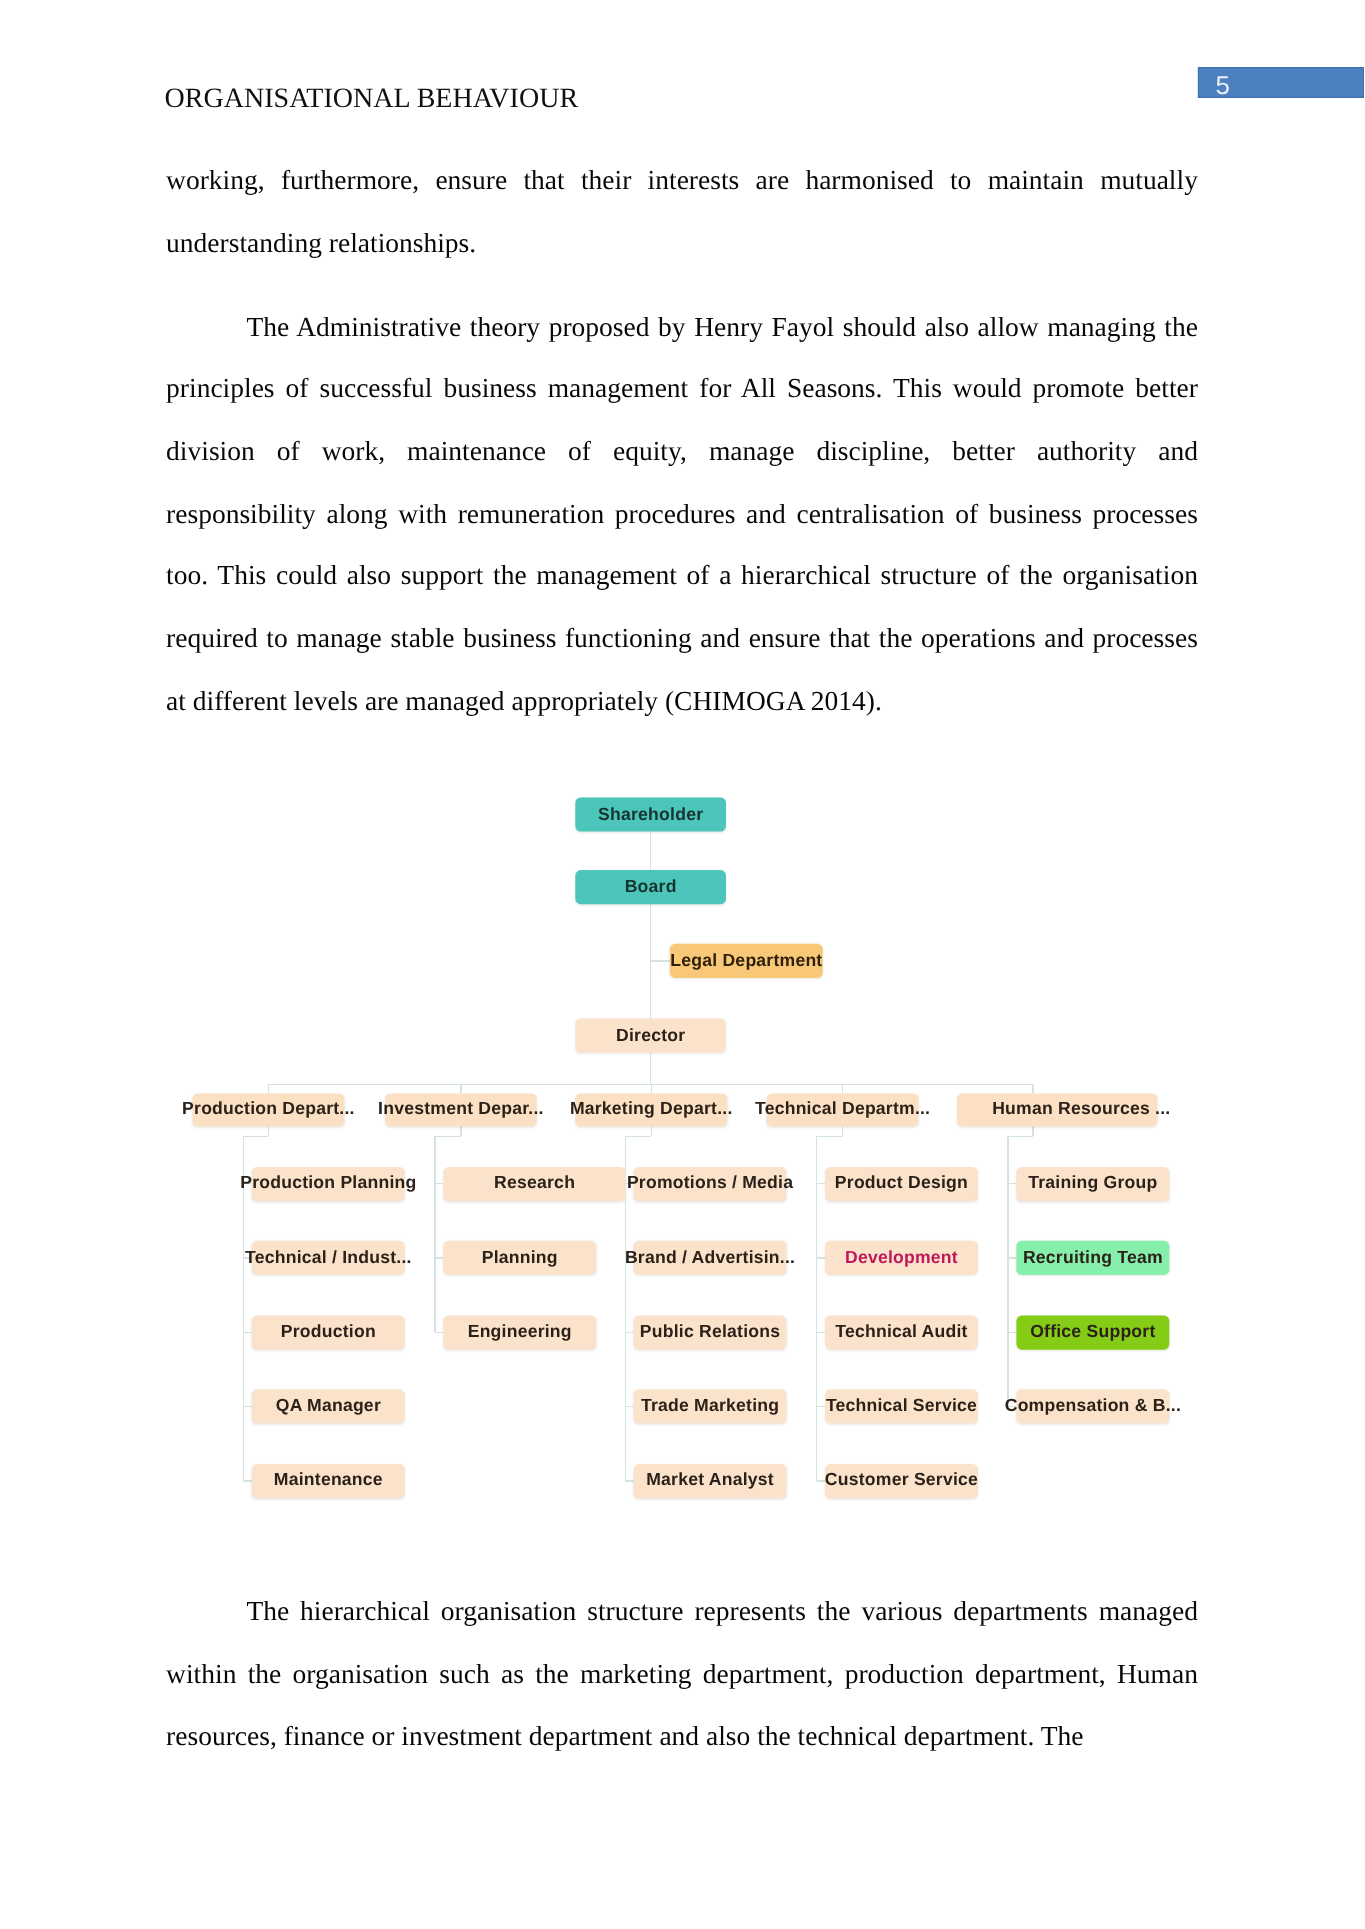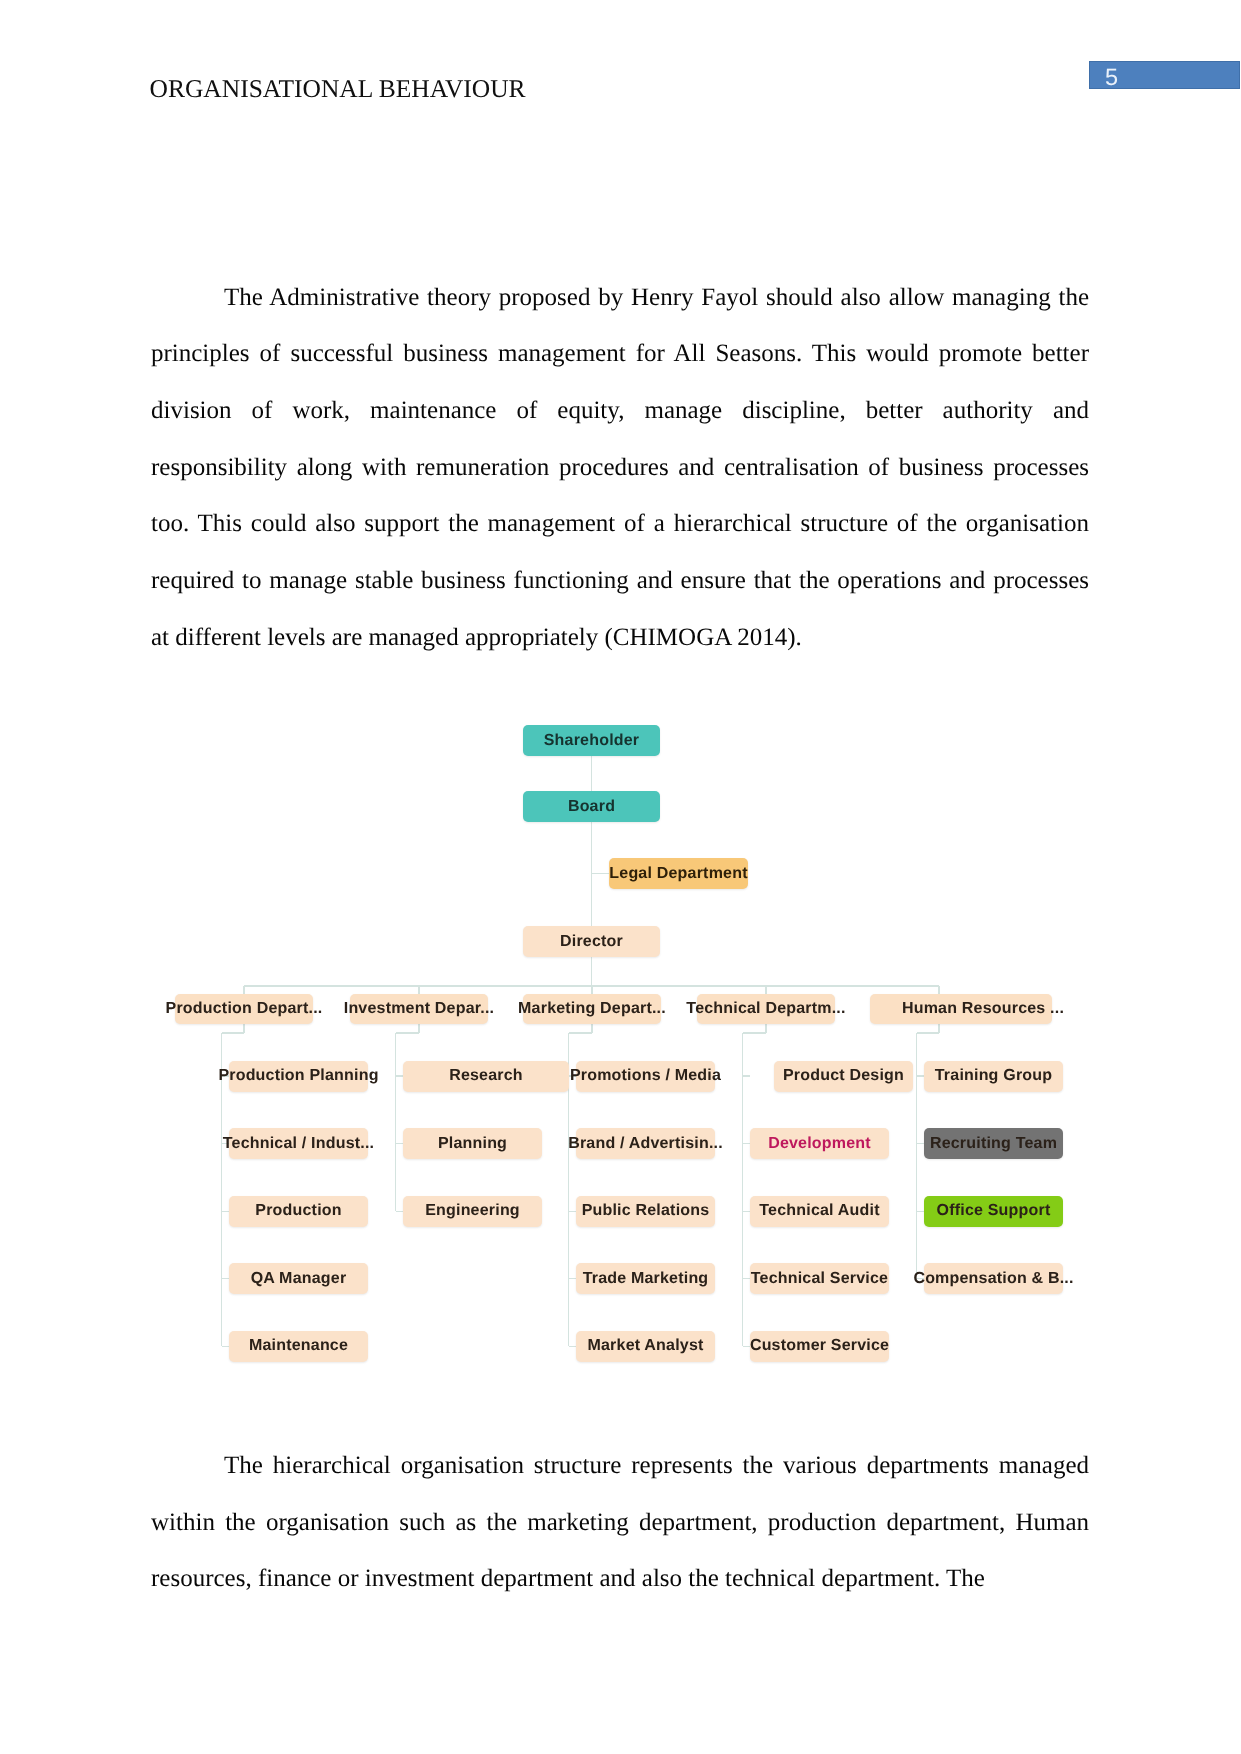--- a/index.html
+++ b/index.html
@@ -31,20 +31,21 @@
 </head>
 <body>
 
 <div class="page">
 
   <div class="hdr-title">ORGANISATIONAL BEHAVIOUR</div>
   <div class="pagebadge">
     <span>5</span>
   </div>
 
+  <div class="para" id="p0" style="top:137px">working, furthermore, ensure that their interests are harmonised to maintain mutually understanding relationships.</div>
   <div class="para ind" id="p1" style="top:269.5px">The Administrative theory proposed by Henry Fayol should also allow managing the principles of successful business management for All Seasons. This would promote better division of work, maintenance of equity, manage discipline, better authority and responsibility along with remuneration procedures and centralisation of business processes too. This could also support the management of a hierarchical structure of the organisation required to manage stable business functioning and ensure that the operations and processes at different levels are managed appropriately (CHIMOGA 2014).</div>
   <div class="para ind" id="p2" style="top:1438px">The hierarchical organisation structure represents the various departments managed within the organisation such as the marketing department, production department, Human resources, finance or investment department and also the technical department. The</div>
 
   <div class="chart">
     <svg class="links" viewBox="0 0 1241 1754">
         <path d="M591.5 756 L591.5 926" stroke="#d4e3df" stroke-width="1.2" fill="none" shape-rendering="crispEdges"></path>
         <path d="M591.5 873.5 L609 873.5" stroke="#d4e3df" stroke-width="1.2" fill="none" shape-rendering="crispEdges"></path>
         <path d="M591.5 957 L591.5 986" stroke="#d4e3df" stroke-width="1.2" fill="none" shape-rendering="crispEdges"></path>
         <path d="M244 986 L939 986" stroke="#d4e3df" stroke-width="1.2" fill="none" shape-rendering="crispEdges"></path>
         <path d="M244 986 L244 994" stroke="#d4e3df" stroke-width="1.2" fill="none" shape-rendering="crispEdges"></path>
@@ -147,42 +148,42 @@
         </div>
         <div class="node peach2" style="background: rgb(251, 226, 202); color: rgb(43, 33, 25); left: 576px; top: 1263.3px; width: 139px; height: 31px;">
           <span>Trade Marketing</span>
         </div>
         <div class="node peach2" style="background: rgb(251, 226, 202); color: rgb(43, 33, 25); left: 576px; top: 1330.9px; width: 139px; height: 31px;">
           <span>Market Analyst</span>
         </div>
         <div class="node peach" style="background: rgb(251, 224, 196); color: rgb(43, 33, 25); left: 697px; top: 994px; width: 138px; height: 30px; text-align: right;">
           <span>Technical Departm...</span>
         </div>
-        <div class="node peach2" style="background: rgb(251, 226, 202); color: rgb(43, 33, 25); left: 750px; top: 1060.5px; width: 139px; height: 31px; margin-left: 24px;">
+        <div class="node peach2" style="background: rgb(251, 226, 202); color: rgb(43, 33, 25); left: 750px; top: 1060.5px; width: 139px; height: 31px;">
           <span>Product Design</span>
         </div>
         <div class="node peach2" style="background: rgb(251, 226, 202); color: #be185d; left: 750px; top: 1128.1px; width: 139px; height: 31px;">
           <span>Development</span>
         </div>
         <div class="node peach2" style="background: rgb(251, 226, 202); color: rgb(43, 33, 25); left: 750px; top: 1195.7px; width: 139px; height: 31px;">
           <span>Technical Audit</span>
         </div>
         <div class="node peach2" style="background: rgb(251, 226, 202); color: rgb(43, 33, 25); left: 750px; top: 1263.3px; width: 139px; height: 31px;">
           <span>Technical Service</span>
         </div>
         <div class="node peach2" style="background: rgb(251, 226, 202); color: rgb(43, 33, 25); left: 750px; top: 1330.9px; width: 139px; height: 31px;">
           <span>Customer Service</span>
         </div>
         <div class="node peach" style="background: rgb(251, 224, 196); color: rgb(43, 33, 25); left: 870px; top: 994px; width: 138px; height: 30px; padding-left: 44px;">
           <span>Human Resources ...</span>
         </div>
         <div class="node peach2" style="background: rgb(251, 226, 202); color: rgb(43, 33, 25); left: 924px; top: 1060.5px; width: 139px; height: 31px;">
           <span>Training Group</span>
         </div>
-        <div class="node peach2" style="background: #737373; color: rgb(43, 33, 25); left: 924px; top: 1128.1px; width: 139px; height: 31px;">
+        <div class="node peach2" style="background: #86efac; color: rgb(43, 33, 25); left: 924px; top: 1128.1px; width: 139px; height: 31px;">
           <span>Recruiting Team</span>
         </div>
         <div class="node peach2" style="background: #84cc16; color: rgb(43, 33, 25); left: 924px; top: 1195.7px; width: 139px; height: 31px;">
           <span>Office Support</span>
         </div>
         <div class="node peach2" style="background: rgb(251, 226, 202); color: rgb(43, 33, 25); left: 924px; top: 1263.3px; width: 139px; height: 31px;">
           <span>Compensation &amp; B...</span>
         </div>
       </div>
   </div>

